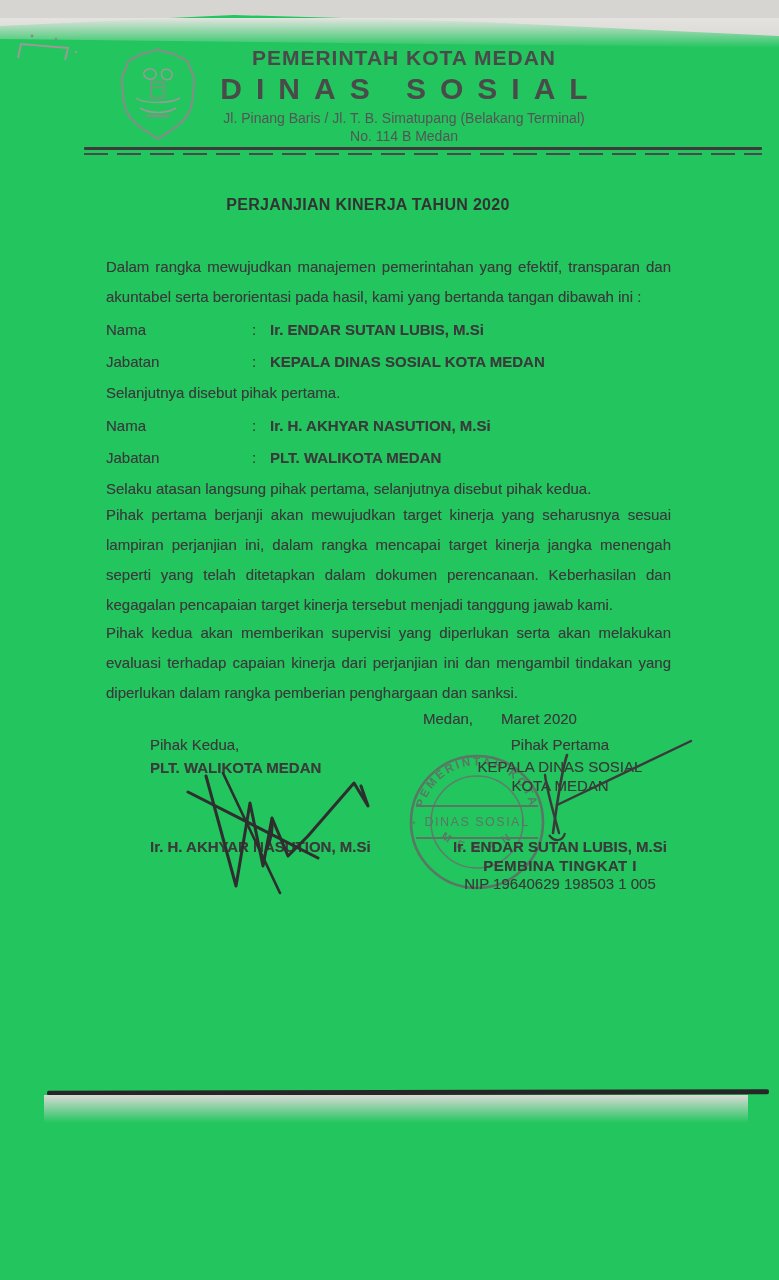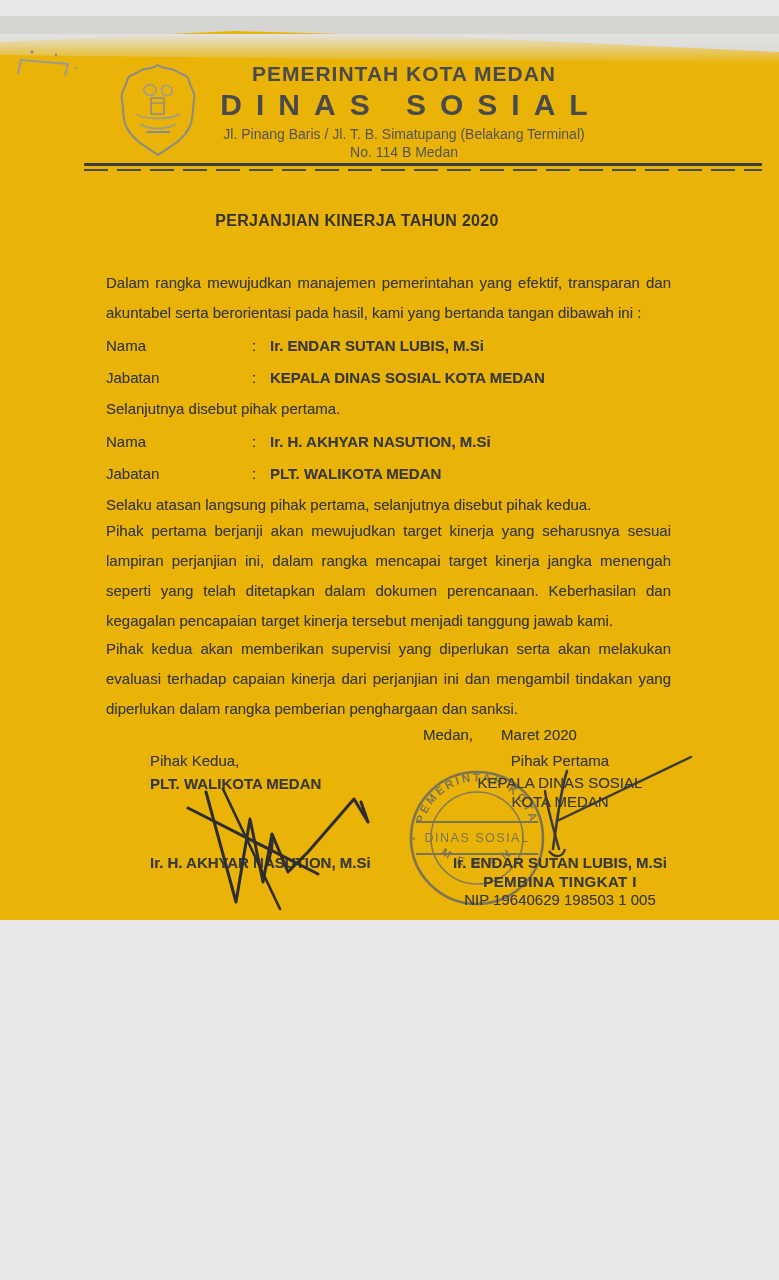--- a/index.html
+++ b/index.html
@@ -1,18 +1,18 @@
 <!DOCTYPE html>
 <html><head>
 <meta charset="utf-8">
 <style>
   html,body { margin:0; padding:0; background:#e9e9e7; }
   .page {
-    position:relative; width:779px; height:904px; margin:16px auto;
-    background:#eab308; overflow:hidden;
+    position:relative; width:779px; height:1280px; margin:0 auto;
+    background:#22c55e; overflow:hidden;
     font-family:"Liberation Sans", sans-serif; color:#3a3a3a;
   }
   
   .scan-band {
     position:absolute; left:0; top:0; width:779px; height:40px;
     background:#d6d5d2;
     clip-path:polygon(0 0, 100% 0, 100% 36px, 62% 22px, 30% 15px, 0 26px);
   }
   .scan-band-soft {
     position:absolute; left:0; top:18px; width:779px; height:30px;
@@ -23,21 +23,21 @@
   .crest { position:absolute; left:118px; top:46px; }
   .header-text { position:absolute; left:154px; top:46px; width:500px; text-align:center; }
   .agency { font-size:21px; font-weight:bold; letter-spacing:1px; color:#4a4a4a; }
   .department { font-size:30px; font-weight:bold; letter-spacing:14px; padding-left:14px; color:#4a4a4a; margin-top:2px; }
   .address { font-family:Liberation Sans, sans-serif; font-size:14px; color:#555; line-height:18px; margin-top:3px; }
   .rule-wrap { position:absolute; left:84px; top:147px; width:678px; }
   .rule-thick { height:3px; background:#3c3c3c; border-radius:1px; }
   .rule-thin { height:2px; margin-top:3px; background:repeating-linear-gradient(90deg,#4a4a4a 0 24px, transparent 24px 33px); }
   
   .doc-title {
-    position:absolute; left:117px; top:196px; width:480px; text-align:center;
+    position:absolute; left:128px; top:196px; width:480px; text-align:center;
     font-size:16px; font-weight:bold; letter-spacing:.3px; color:#333;
   }
   
   .bodyblock { position:absolute; left:106px; width:565px; font-size:15px; line-height:30px;
     text-shadow:0 0 .5px rgba(58,58,58,.45); }
   .justify { text-align:justify; }
   .p-intro { top:252px; }
   .grp1 { top:314px; }
   .grp2 { top:410px; }
   .p-commit { top:500px; }

